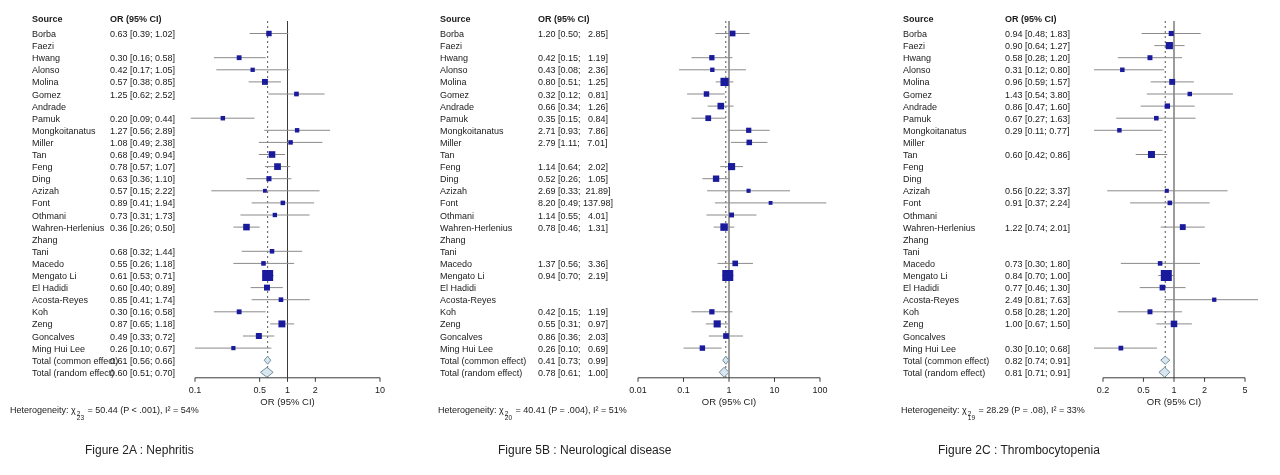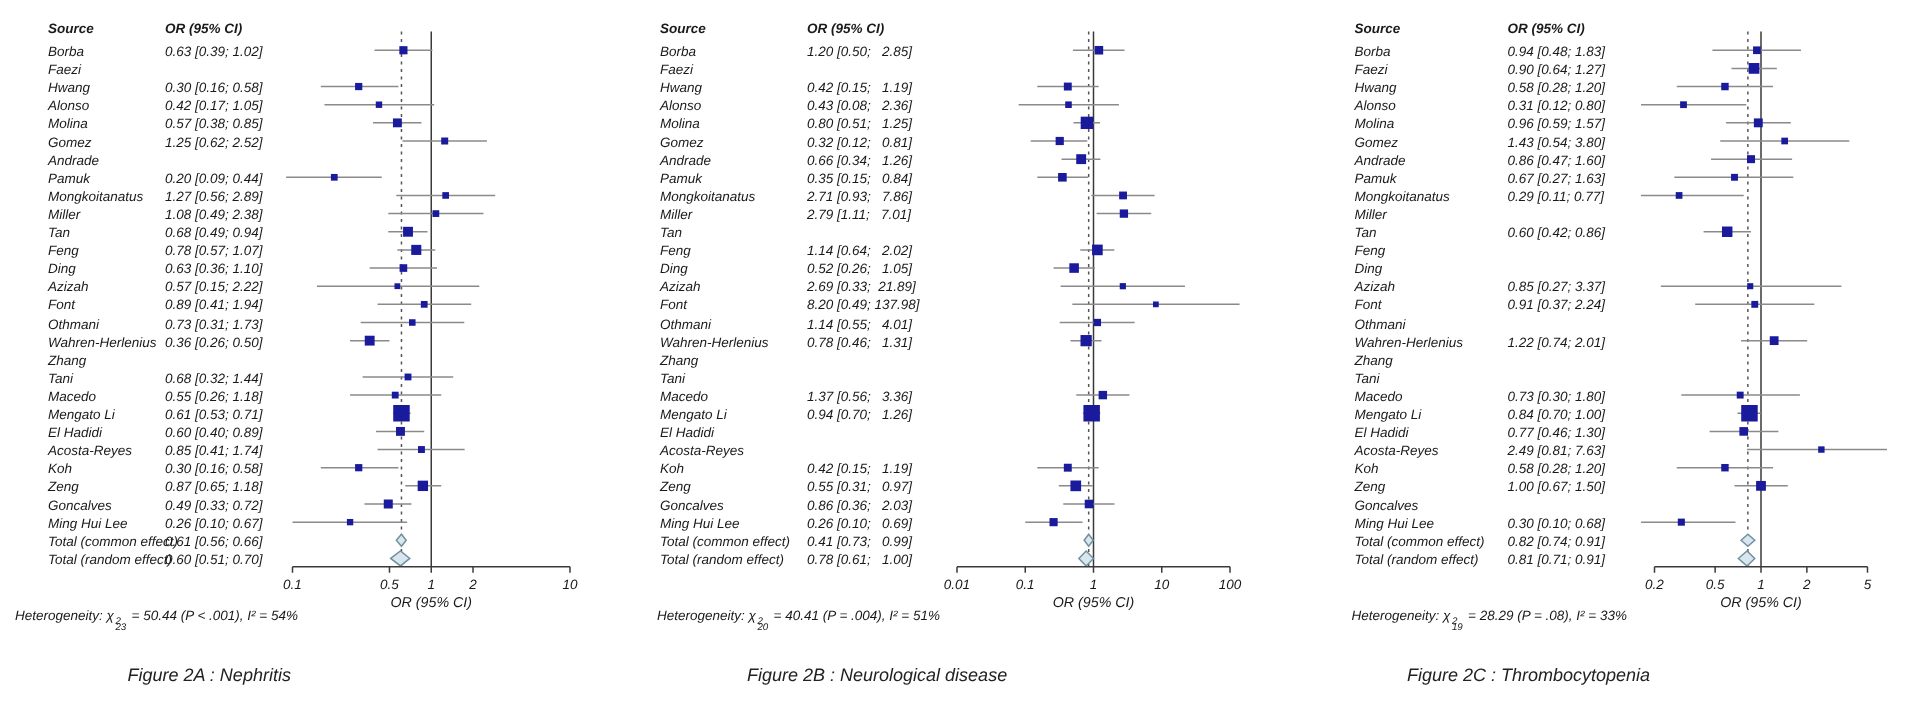--- a/index.html
+++ b/index.html
@@ -1,17 +1,17 @@
 <!DOCTYPE html>
 <html><head>
 <meta charset="utf-8">
 <style>
   html,body{margin:0;padding:0;background:#ffffff;}
   body{width:1280px;height:475px;position:relative;font-family:"Liberation Sans","DejaVu Sans",sans-serif;color:#1a1a1a;overflow:hidden;}
-  .figure{position:absolute;inset:0;font-style:italic;}
+  .figure{position:absolute;inset:0;}
   .panel{position:absolute;top:0;height:475px;width:427px;}
   .rl{position:absolute;left:var(--lpad);font-size:9px;line-height:11px;white-space:nowrap;}
   .rv{position:absolute;left:var(--orl);font-size:9px;line-height:11px;white-space:pre;}
   .fhead .rl,.fhead .hl{font-weight:bold;}
   .fhead{position:absolute;top:14px;left:0;right:0;height:11px;}
   .fhead .rv{font-weight:bold;}
   .rows{position:absolute;top:0;left:0;right:0;bottom:0;padding-left:12px;}
   .frow{position:absolute;left:0;right:0;height:11px;}
   .plot{position:absolute;top:0;left:var(--plotl);width:var(--plotw);height:414px;}
   .plot svg{display:block;}
@@ -305,21 +305,21 @@
         <div class="frow" style="top: 246.8px;">
           <span class="rl">Tani</span>
           <span class="rv"></span>
         </div>
         <div class="frow" style="top: 258.9px;">
           <span class="rl">Macedo</span>
           <span class="rv">1.37 [0.56;   3.36]</span>
         </div>
         <div class="frow" style="top: 271px;">
           <span class="rl">Mengato Li</span>
-          <span class="rv">0.94 [0.70;   1.26]</span>
+          <span class="rv">0.94 [0.70;   2.19]</span>
         </div>
         <div class="frow" style="top: 283.1px;">
           <span class="rl">El Hadidi</span>
           <span class="rv"></span>
         </div>
         <div class="frow" style="top: 295.2px;">
           <span class="rl">Acosta-Reyes</span>
           <span class="rv"></span>
         </div>
         <div class="frow" style="top: 307.3px;">
@@ -406,21 +406,21 @@
           <text x="146.5" y="392.8" text-anchor="middle" class="tick">10</text>
           <line x1="192" y1="377.8" x2="192" y2="381.8" stroke="#3a3a3a" stroke-width="1"></line>
           <text x="192" y="392.8" text-anchor="middle" class="tick">100</text>
           <text x="101" y="404.8" text-anchor="middle" class="xlab">OR (95% CI)</text>
         </svg>
       </div>
     <div class="het"><span>Heterogeneity: χ</span><span class="supsub">
           <span>2</span>
           <span>20</span>
         </span><span> = 40.41 (P = .004), I² = 51%</span></div>
-    <div class="cap">Figure 2B : Neurological disease</div>
+    <div class="cap">Figure 5B : Neurological disease</div>
   </div>
 
   <div class="panel" style="left:853px; --lpad:50px; --orl:152px; --plotl:240px; --plotw:167px; --hetl:48px; --capl:85px;">
     <div class="fhead">
       <span class="rl">Source</span>
       <span class="rv">OR (95% CI)</span>
     </div>
     <div class="rows">
         <div class="frow" style="top: 29px;">
           <span class="rl">Borba</span>
@@ -469,21 +469,21 @@
         <div class="frow" style="top: 162.1px;">
           <span class="rl">Feng</span>
           <span class="rv"></span>
         </div>
         <div class="frow" style="top: 174.2px;">
           <span class="rl">Ding</span>
           <span class="rv"></span>
         </div>
         <div class="frow" style="top: 186.3px;">
           <span class="rl">Azizah</span>
-          <span class="rv">0.85 [0.27; 3.37]</span>
+          <span class="rv">0.56 [0.22; 3.37]</span>
         </div>
         <div class="frow" style="top: 198.4px;">
           <span class="rl">Font</span>
           <span class="rv">0.91 [0.37; 2.24]</span>
         </div>
         <div class="frow" style="top: 210.5px;">
           <span class="rl">Othmani</span>
           <span class="rv"></span>
         </div>
         <div class="frow" style="top: 222.6px;">

